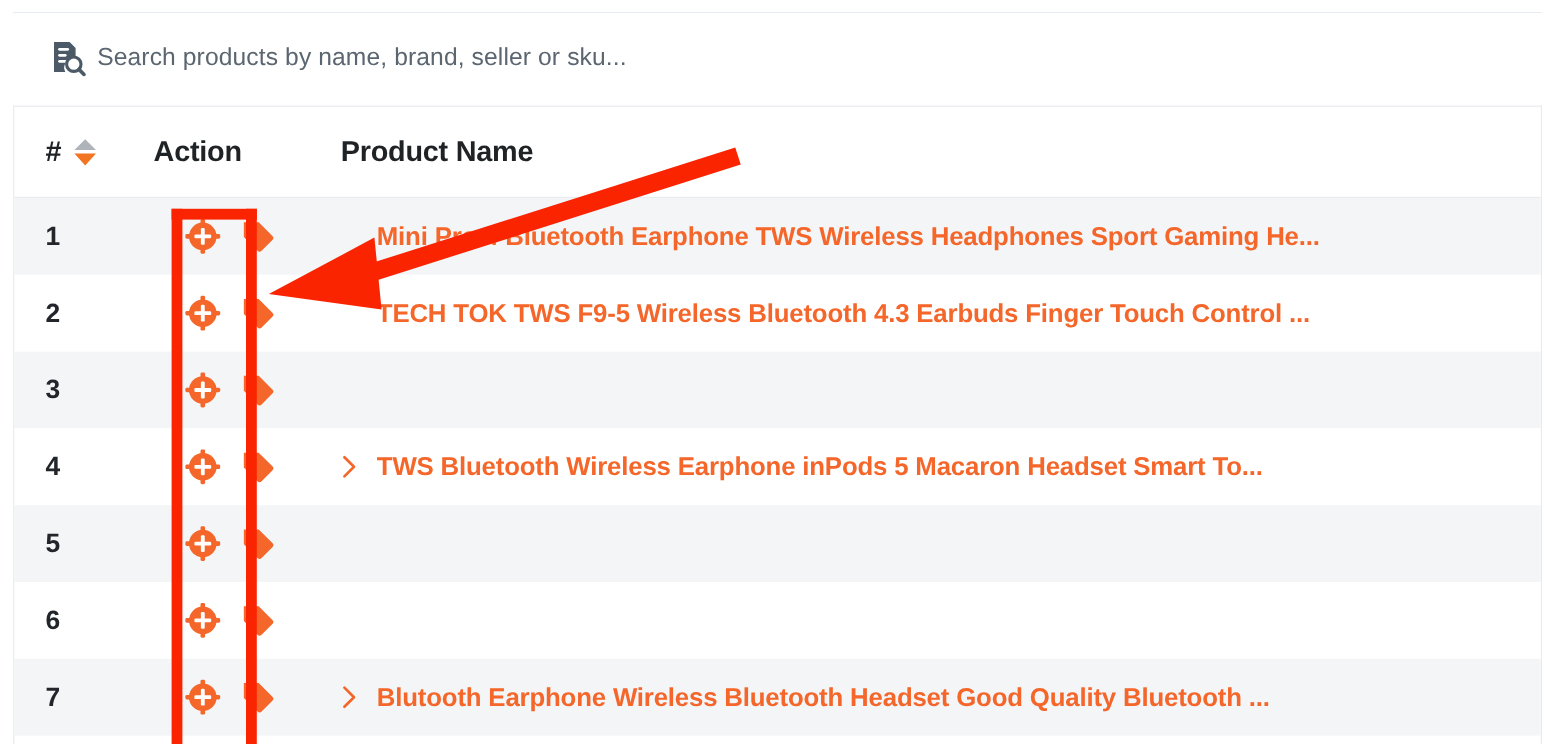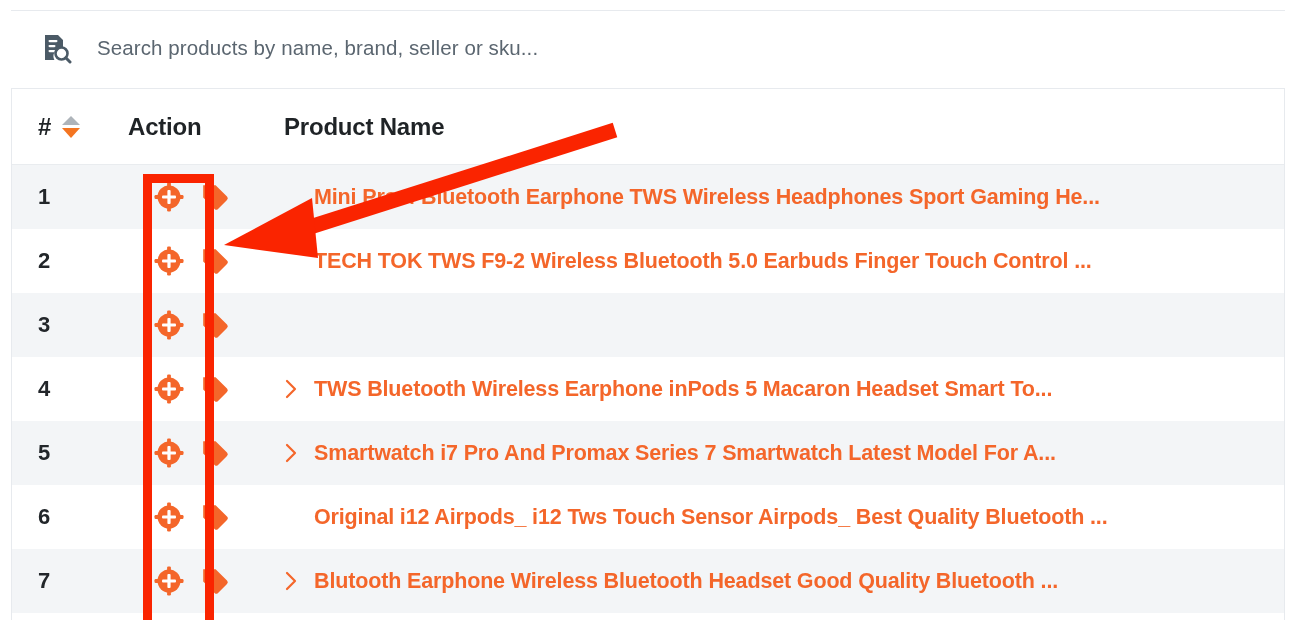--- a/index.html
+++ b/index.html
@@ -35,21 +35,21 @@
     background: #ffffff;
   }
   .search-icon {
     margin-left: 28px;
     width: 34px; height: 34px;
     display: flex; align-items: center; justify-content: center;
     flex: none;
   }
   .search-input {
     flex: 1;
-    margin-left: 24px;
+    margin-left: 8px;
     border: none;
     outline: none;
     background: transparent;
     font-family: "Liberation Sans", sans-serif;
     font-size: 20.5px;
     color: #be185d;
     letter-spacing: 0.1px;
   }
   .search-input::placeholder { color: #5b6670; opacity: 1; }
 
@@ -244,21 +244,21 @@
                 <circle cx="8.6" cy="8.6" r="2.3" fill="#ffffff"></circle>
               </svg>
             </span>
           </div>
           <div class="cell-name">
             <span class="chev hidden">
               <svg width="14" height="22" viewBox="0 0 14 22">
                 <polyline points="3,3 11,11 3,19" fill="none" stroke="#f4662a" stroke-width="2.2" stroke-linecap="round" stroke-linejoin="round"></polyline>
               </svg>
             </span>
-            <span>TECH TOK TWS F9-2 Wireless Bluetooth 5.0 Earbuds Finger Touch Control ...</span>
+            <span>TECH TOK TWS F9-5 Wireless Bluetooth 4.3 Earbuds Finger Touch Control ...</span>
           </div>
         </div>
         <div class="row odd">
           <div class="cell-num">3</div>
           <div class="cell-action">
             <span class="icon-btn">
               <svg width="34" height="34" viewBox="0 0 34 34">
                 <circle cx="17" cy="17" r="11.5" fill="#f4662a"></circle>
                 <rect x="15.1" y="2.5" width="3.8" height="5.2" rx="1.2" fill="#f4662a"></rect>
                 <rect x="15.1" y="26.3" width="3.8" height="5.2" rx="1.2" fill="#f4662a"></rect>
@@ -320,86 +320,70 @@
                 <rect x="10" y="15.4" width="14" height="3.2" rx="1" fill="#ffffff"></rect>
               </svg>
             </span>
             <span class="icon-btn">
               <svg width="30" height="30" viewBox="0 0 30 30">
                 <path d="M3.2 3.2 H15.6 L27 14.6 a2.4 2.4 0 0 1 0 3.4 L18 27 a2.4 2.4 0 0 1 -3.4 0 L3.2 15.6 Z" fill="#f4662a"></path>
                 <circle cx="8.6" cy="8.6" r="2.3" fill="#ffffff"></circle>
               </svg>
             </span>
           </div>
+        </div>
+        <div class="row">
+          <div class="cell-num">6</div>
+          <div class="cell-action">
+            <span class="icon-btn">
+              <svg width="34" height="34" viewBox="0 0 34 34">
+                <circle cx="17" cy="17" r="11.5" fill="#f4662a"></circle>
+                <rect x="15.1" y="2.5" width="3.8" height="5.2" rx="1.2" fill="#f4662a"></rect>
+                <rect x="15.1" y="26.3" width="3.8" height="5.2" rx="1.2" fill="#f4662a"></rect>
+                <rect x="2.5" y="15.1" width="5.2" height="3.8" rx="1.2" fill="#f4662a"></rect>
+                <rect x="26.3" y="15.1" width="5.2" height="3.8" rx="1.2" fill="#f4662a"></rect>
+                <rect x="15.4" y="10" width="3.2" height="14" rx="1" fill="#ffffff"></rect>
+                <rect x="10" y="15.4" width="14" height="3.2" rx="1" fill="#ffffff"></rect>
+              </svg>
+            </span>
+            <span class="icon-btn">
+              <svg width="30" height="30" viewBox="0 0 30 30">
+                <path d="M3.2 3.2 H15.6 L27 14.6 a2.4 2.4 0 0 1 0 3.4 L18 27 a2.4 2.4 0 0 1 -3.4 0 L3.2 15.6 Z" fill="#f4662a"></path>
+                <circle cx="8.6" cy="8.6" r="2.3" fill="#ffffff"></circle>
+              </svg>
+            </span>
+          </div>
+        </div>
+        <div class="row odd">
+          <div class="cell-num">7</div>
+          <div class="cell-action">
+            <span class="icon-btn">
+              <svg width="34" height="34" viewBox="0 0 34 34">
+                <circle cx="17" cy="17" r="11.5" fill="#f4662a"></circle>
+                <rect x="15.1" y="2.5" width="3.8" height="5.2" rx="1.2" fill="#f4662a"></rect>
+                <rect x="15.1" y="26.3" width="3.8" height="5.2" rx="1.2" fill="#f4662a"></rect>
+                <rect x="2.5" y="15.1" width="5.2" height="3.8" rx="1.2" fill="#f4662a"></rect>
+                <rect x="26.3" y="15.1" width="5.2" height="3.8" rx="1.2" fill="#f4662a"></rect>
+                <rect x="15.4" y="10" width="3.2" height="14" rx="1" fill="#ffffff"></rect>
+                <rect x="10" y="15.4" width="14" height="3.2" rx="1" fill="#ffffff"></rect>
+              </svg>
+            </span>
+            <span class="icon-btn">
+              <svg width="30" height="30" viewBox="0 0 30 30">
+                <path d="M3.2 3.2 H15.6 L27 14.6 a2.4 2.4 0 0 1 0 3.4 L18 27 a2.4 2.4 0 0 1 -3.4 0 L3.2 15.6 Z" fill="#f4662a"></path>
+                <circle cx="8.6" cy="8.6" r="2.3" fill="#ffffff"></circle>
+              </svg>
+            </span>
+          </div>
           <div class="cell-name">
             <span class="chev">
               <svg width="14" height="22" viewBox="0 0 14 22">
                 <polyline points="3,3 11,11 3,19" fill="none" stroke="#f4662a" stroke-width="2.2" stroke-linecap="round" stroke-linejoin="round"></polyline>
               </svg>
             </span>
-            <span>Smartwatch i7 Pro And Promax Series 7 Smartwatch Latest Model For A...</span>
-          </div>
-        </div>
-        <div class="row">
-          <div class="cell-num">6</div>
-          <div class="cell-action">
-            <span class="icon-btn">
-              <svg width="34" height="34" viewBox="0 0 34 34">
-                <circle cx="17" cy="17" r="11.5" fill="#f4662a"></circle>
-                <rect x="15.1" y="2.5" width="3.8" height="5.2" rx="1.2" fill="#f4662a"></rect>
-                <rect x="15.1" y="26.3" width="3.8" height="5.2" rx="1.2" fill="#f4662a"></rect>
-                <rect x="2.5" y="15.1" width="5.2" height="3.8" rx="1.2" fill="#f4662a"></rect>
-                <rect x="26.3" y="15.1" width="5.2" height="3.8" rx="1.2" fill="#f4662a"></rect>
-                <rect x="15.4" y="10" width="3.2" height="14" rx="1" fill="#ffffff"></rect>
-                <rect x="10" y="15.4" width="14" height="3.2" rx="1" fill="#ffffff"></rect>
-              </svg>
-            </span>
-            <span class="icon-btn">
-              <svg width="30" height="30" viewBox="0 0 30 30">
-                <path d="M3.2 3.2 H15.6 L27 14.6 a2.4 2.4 0 0 1 0 3.4 L18 27 a2.4 2.4 0 0 1 -3.4 0 L3.2 15.6 Z" fill="#f4662a"></path>
-                <circle cx="8.6" cy="8.6" r="2.3" fill="#ffffff"></circle>
-              </svg>
-            </span>
-          </div>
-          <div class="cell-name">
-            <span class="chev hidden">
-              <svg width="14" height="22" viewBox="0 0 14 22">
-                <polyline points="3,3 11,11 3,19" fill="none" stroke="#f4662a" stroke-width="2.2" stroke-linecap="round" stroke-linejoin="round"></polyline>
-              </svg>
-            </span>
-            <span>Original i12 Airpods_ i12 Tws Touch Sensor Airpods_ Best Quality Bluetooth ...</span>
-          </div>
-        </div>
-        <div class="row odd">
-          <div class="cell-num">7</div>
-          <div class="cell-action">
-            <span class="icon-btn">
-              <svg width="34" height="34" viewBox="0 0 34 34">
-                <circle cx="17" cy="17" r="11.5" fill="#f4662a"></circle>
-                <rect x="15.1" y="2.5" width="3.8" height="5.2" rx="1.2" fill="#f4662a"></rect>
-                <rect x="15.1" y="26.3" width="3.8" height="5.2" rx="1.2" fill="#f4662a"></rect>
-                <rect x="2.5" y="15.1" width="5.2" height="3.8" rx="1.2" fill="#f4662a"></rect>
-                <rect x="26.3" y="15.1" width="5.2" height="3.8" rx="1.2" fill="#f4662a"></rect>
-                <rect x="15.4" y="10" width="3.2" height="14" rx="1" fill="#ffffff"></rect>
-                <rect x="10" y="15.4" width="14" height="3.2" rx="1" fill="#ffffff"></rect>
-              </svg>
-            </span>
-            <span class="icon-btn">
-              <svg width="30" height="30" viewBox="0 0 30 30">
-                <path d="M3.2 3.2 H15.6 L27 14.6 a2.4 2.4 0 0 1 0 3.4 L18 27 a2.4 2.4 0 0 1 -3.4 0 L3.2 15.6 Z" fill="#f4662a"></path>
-                <circle cx="8.6" cy="8.6" r="2.3" fill="#ffffff"></circle>
-              </svg>
-            </span>
-          </div>
-          <div class="cell-name">
-            <span class="chev">
-              <svg width="14" height="22" viewBox="0 0 14 22">
-                <polyline points="3,3 11,11 3,19" fill="none" stroke="#f4662a" stroke-width="2.2" stroke-linecap="round" stroke-linejoin="round"></polyline>
-              </svg>
-            </span>
             <span>Blutooth Earphone Wireless Bluetooth Headset Good Quality Bluetooth ...</span>
           </div>
         </div>
       </div>
   </div>
 
   <div class="anno-box"></div>
 
   <svg class="anno-arrow" viewBox="0 0 440 160">
     <line x1="415" y1="15" x2="110" y2="112" stroke="#fa2400" stroke-width="15"></line>

